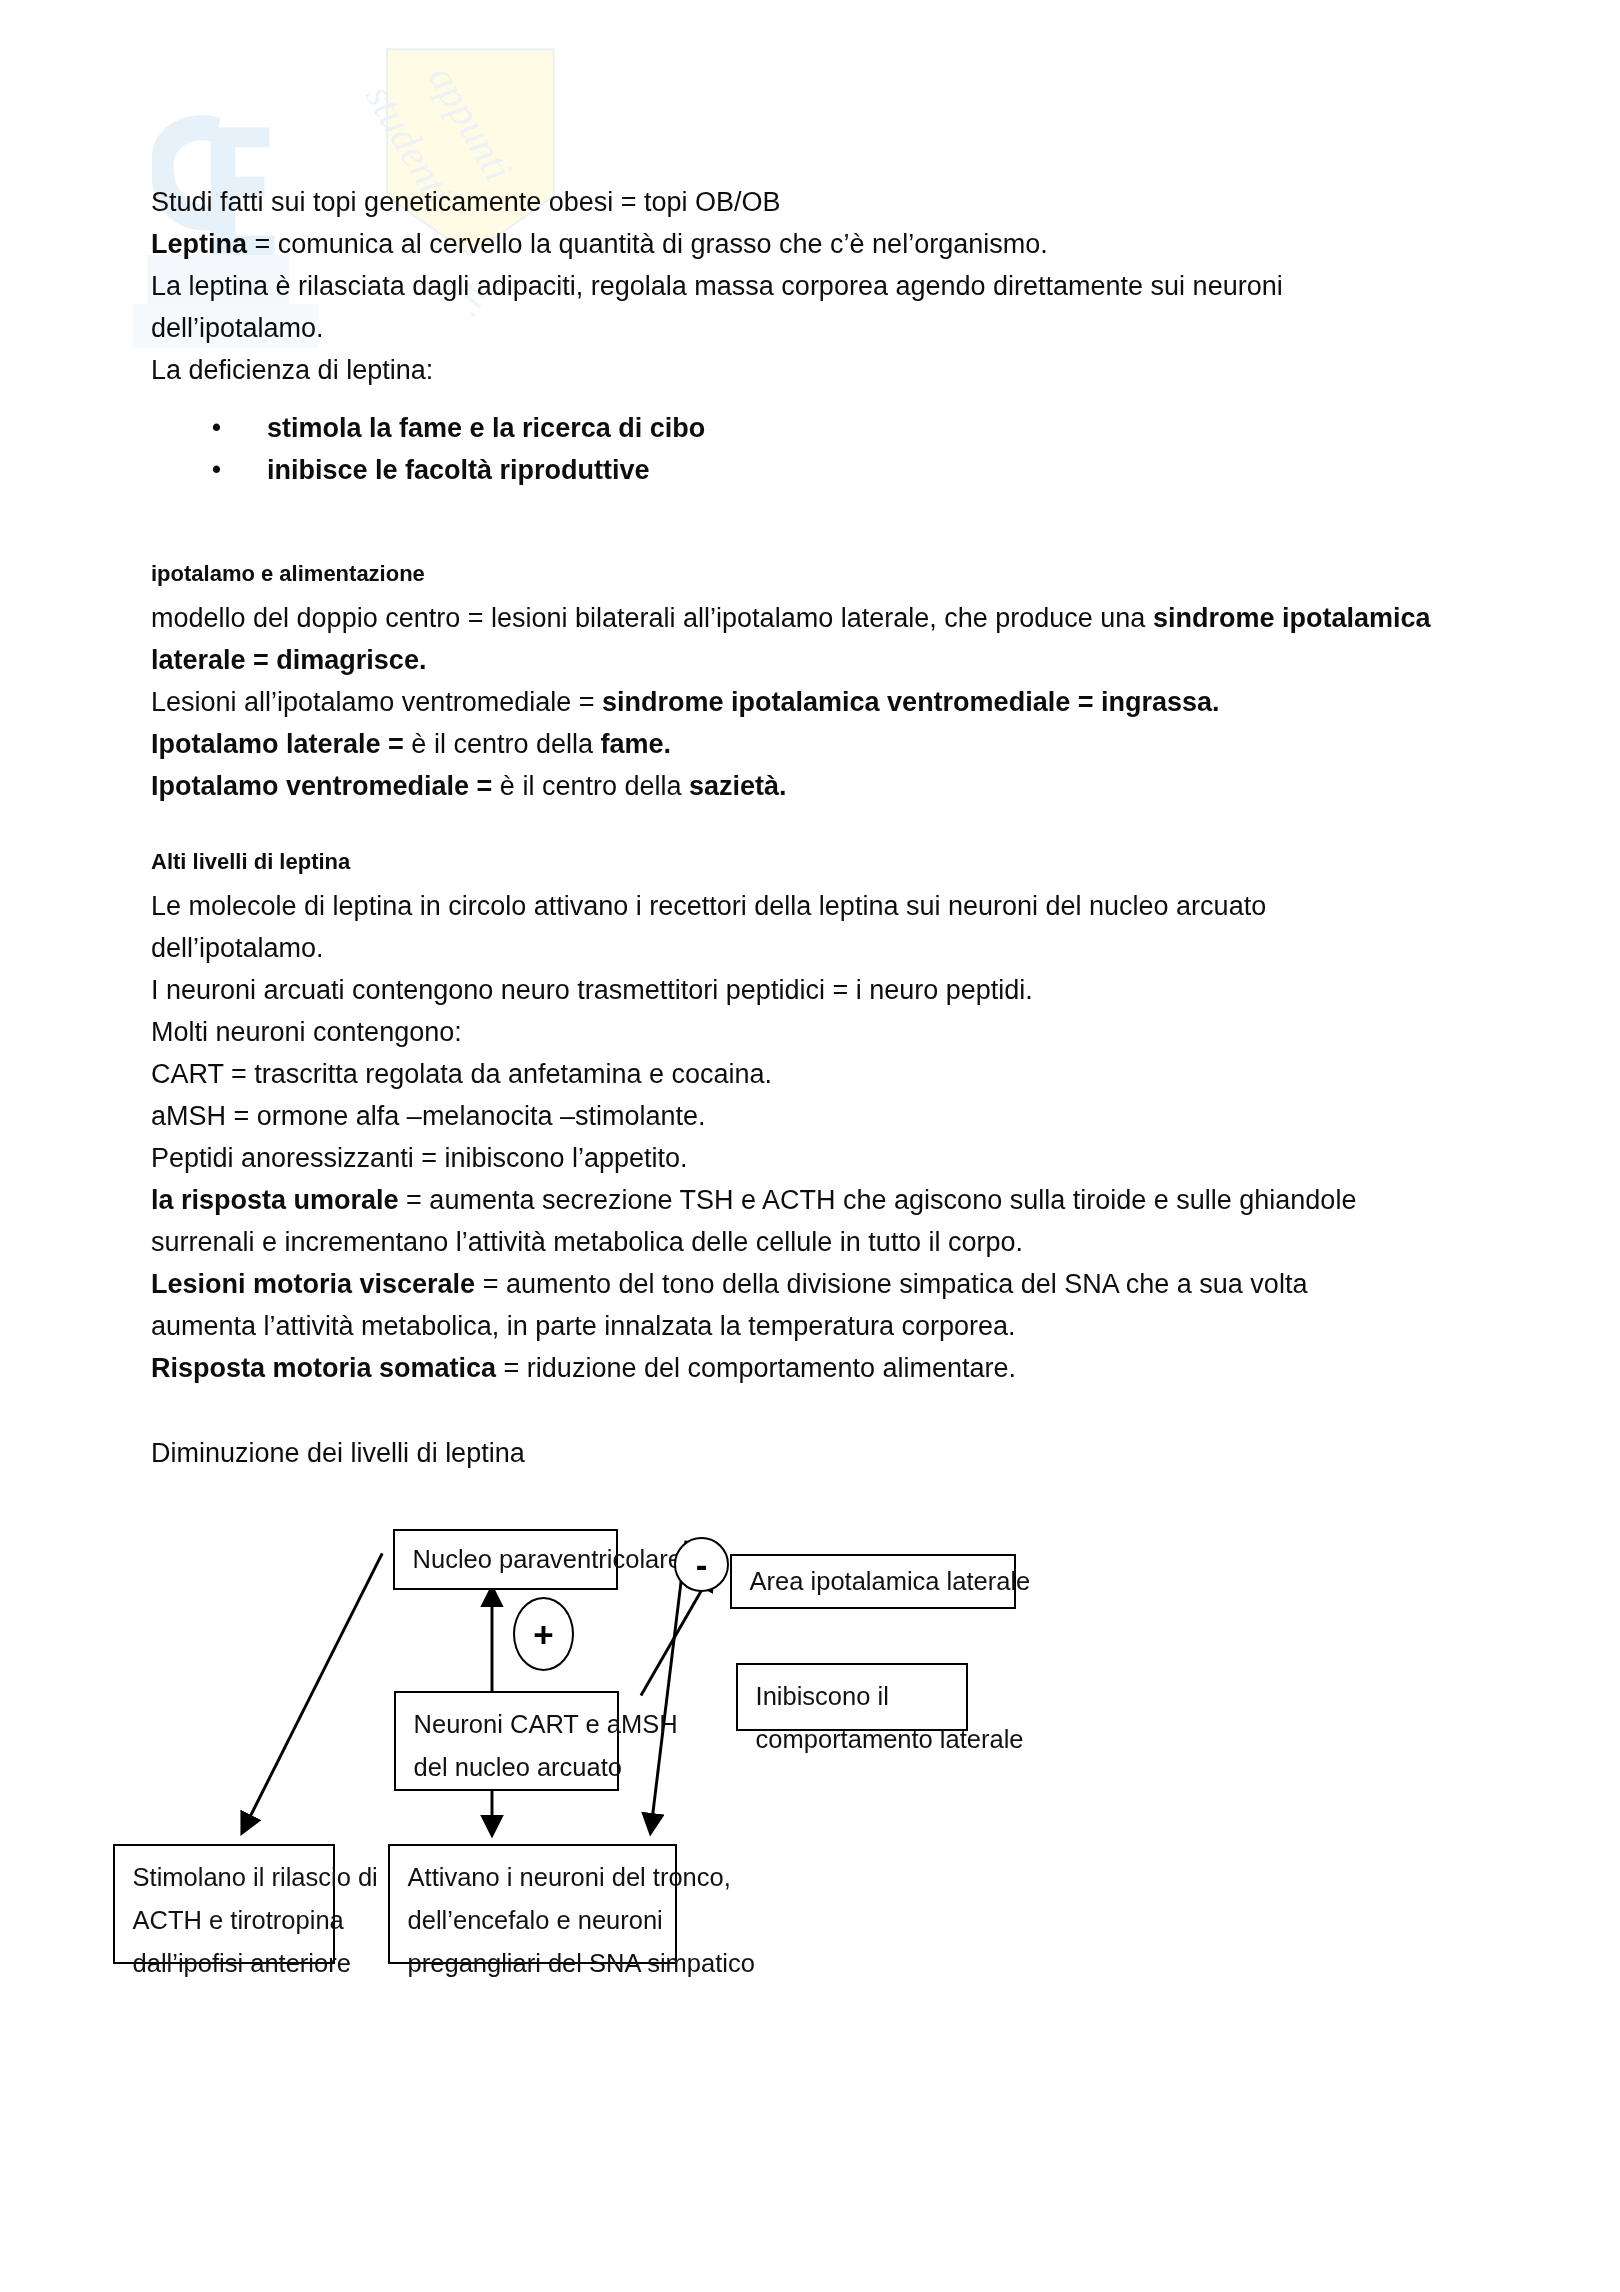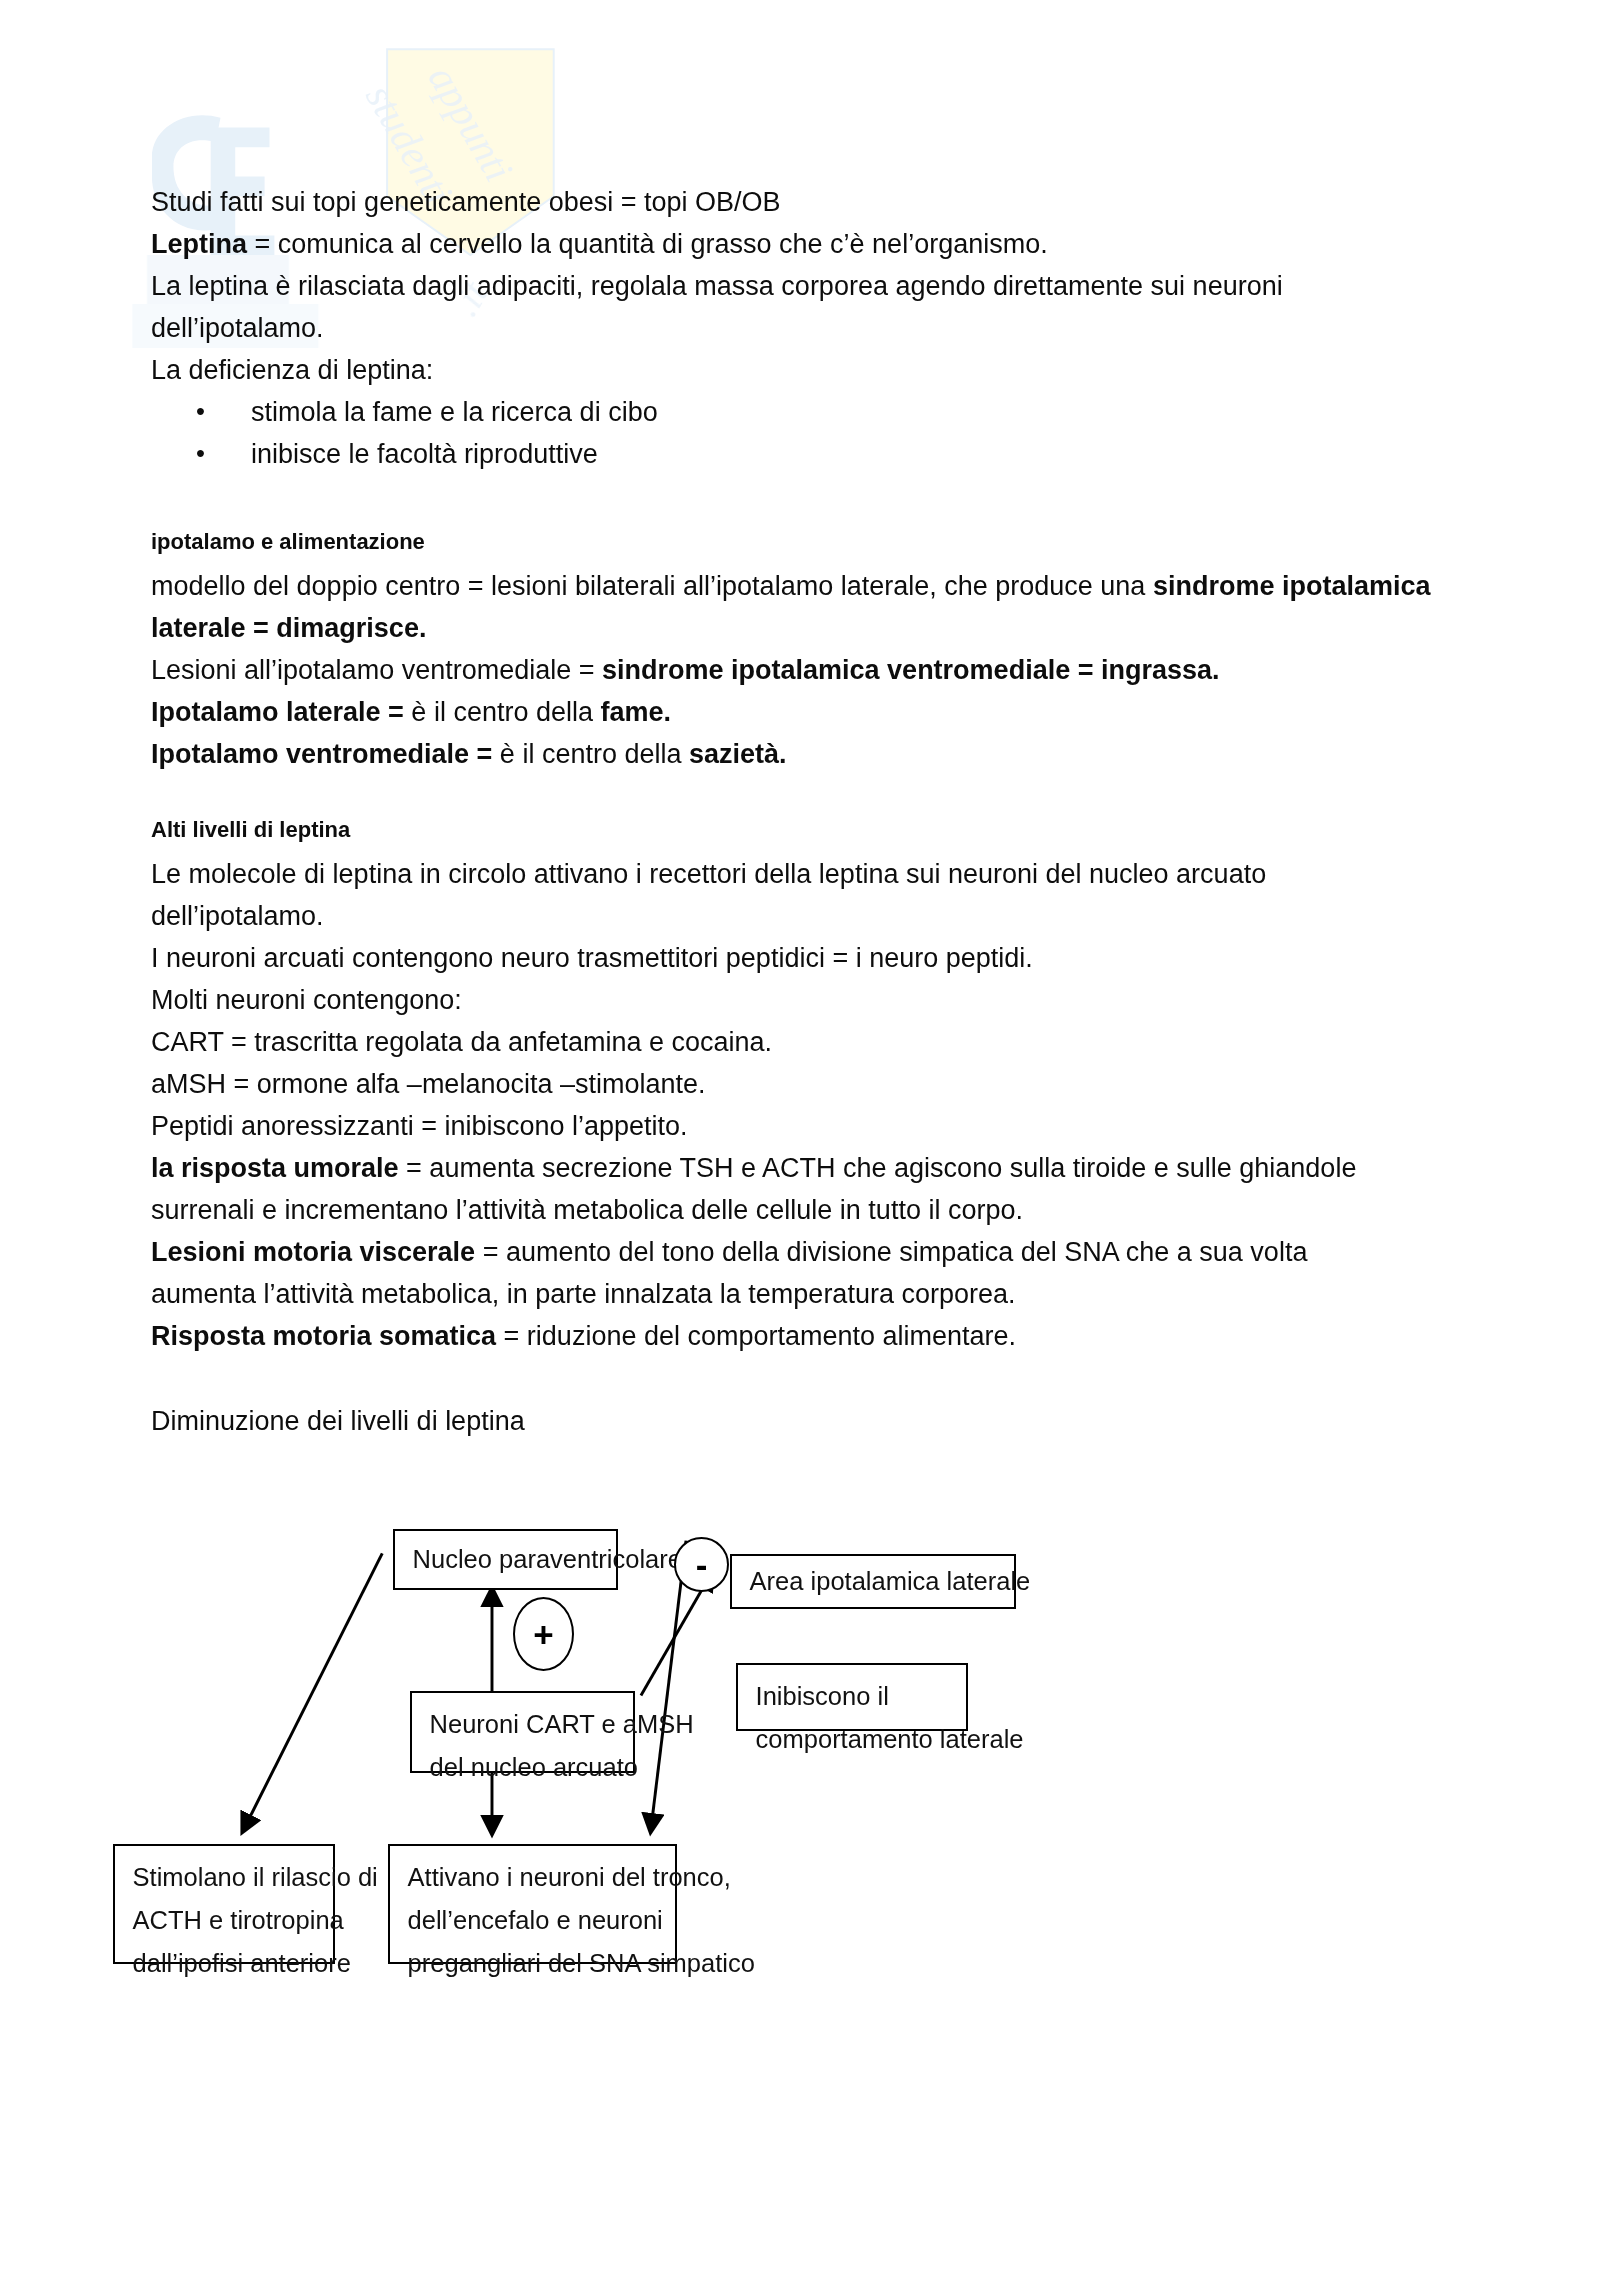--- a/index.html
+++ b/index.html
@@ -48,23 +48,24 @@
     font-size: 22px;
     font-weight: bold;
     line-height: 47px;
     margin: 0;
     padding: 0;
   }
   .spacer-md { height: 31px; }
   .spacer-lg { height: 43px; }
 
   ul.bullets {
-    margin: 0;
+    margin: 16px;
     padding: 0 0 0 45px;
     list-style: none;
+    font-weight: bold;
   }
   ul.bullets li {
     position: relative;
     padding-left: 55px;
     line-height: 42px;
   }
   ul.bullets li::before {
     content: "\2022";
     position: absolute;
     left: 0;
@@ -223,21 +224,21 @@
 
     <div class="dbox" style="left:730px; top:182px; width:286px; height:55px; display:flex; align-items:center;">
       <span class="ln">Area ipotalamica laterale</span>
     </div>
 
     <div class="dbox" style="left:736px; top:291px; width:232px; height:68px;">
       <span class="ln">Inibiscono il</span>
       <span class="ln">comportamento laterale</span>
     </div>
 
-    <div class="dbox" style="left:410px; top:319px; width:225px; height:82px;">
+    <div class="dbox" style="left:394px; top:319px; width:225px; height:100px;">
       <span class="ln">Neuroni CART e aMSH</span>
       <span class="ln">del nucleo arcuato</span>
     </div>
 
     <div class="dbox" style="left:113px; top:472px; width:222px; height:120px;">
       <span class="ln">Stimolano il rilascio di</span>
       <span class="ln">ACTH e tirotropina</span>
       <span class="ln">dall’ipofisi anteriore</span>
     </div>
 

